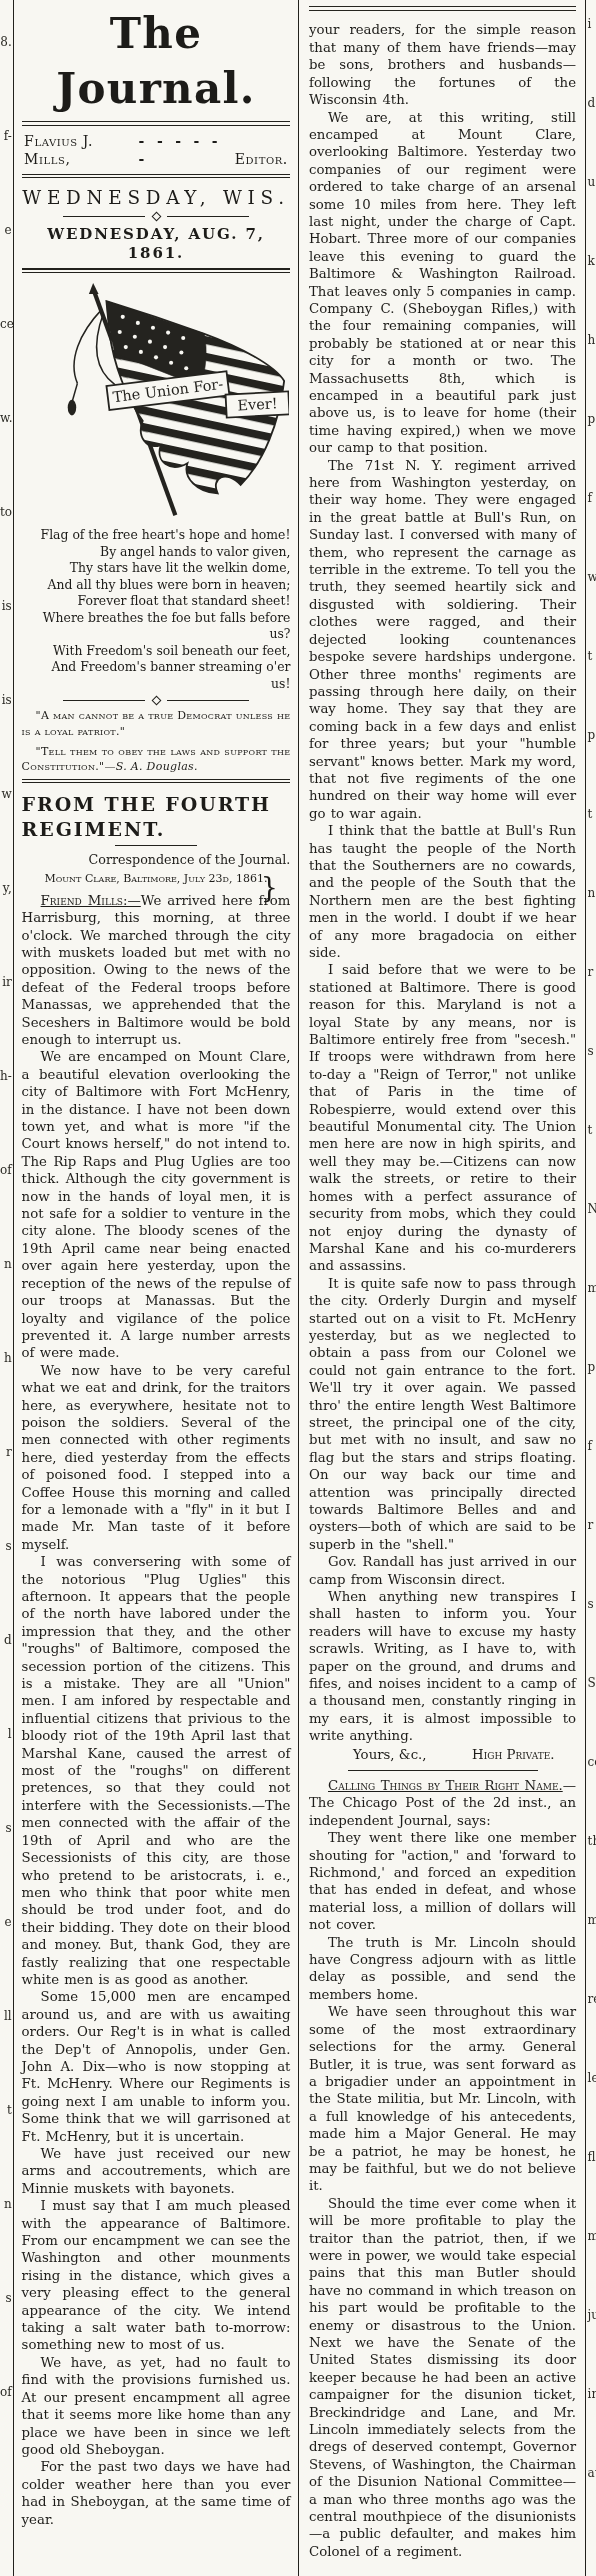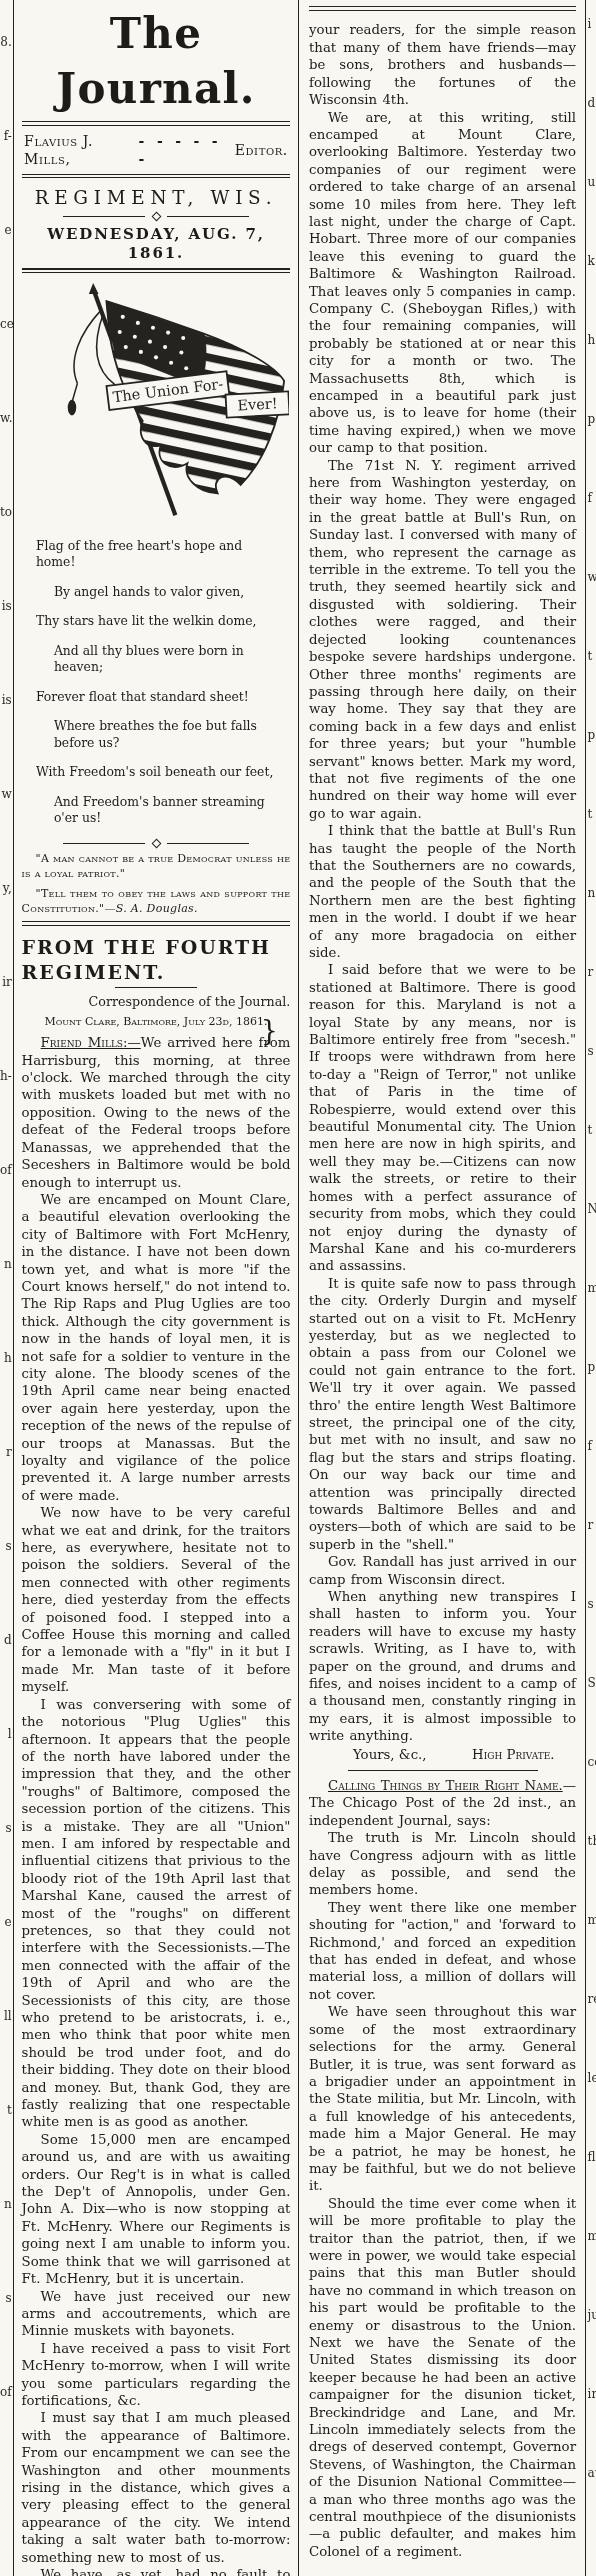--- a/index.html
+++ b/index.html
@@ -16,34 +16,34 @@
   .col-left{left:14px;width:285px;border-right:1.9px solid #22211d;padding:3.8px 7.6px 0 7.6px;}
   .col-right{left:299px;width:287px;border-right:1.9px solid #22211d;padding:5px 9px 0 10px;}
   .body-text{font-size:13.3px;line-height:1.31;}
   .para{margin:0;text-align:justify;text-indent:19px;word-spacing:1px;}
   .noindent{text-indent:0;}
   
   .mast-title{font-size:42px;font-weight:bold;text-align:center;
               margin:2.5px 0 5px;letter-spacing:1.3px;}
   .rule2{border-top:1.9px solid #22211d;border-bottom:1px solid #22211d;height:2.5px;margin:1.3px 0;}
   .rule-thick{border-top:2.5px solid #22211d;border-bottom:1px solid #22211d;height:1.9px;margin:3.8px 0 5px;}
-  .editor-row{display:flex;justify-content:space-between;align-items:center;
+  .editor-row{display:flex;justify-content:space-between;align-items:flex-end;
               font-variant:small-caps;font-size:14px;letter-spacing:0.6px;padding:4.4px 2.5px;}
   .editor-dashes{letter-spacing:3.8px;font-weight:bold;}
   .city{text-align:center;font-size:18.4px;letter-spacing:5.7px;margin:7.6px 0 2.5px;}
   .issue-date{text-align:center;font-size:15px;font-weight:bold;letter-spacing:1.9px;margin:5px 0 3.8px;}
   .orn{display:flex;align-items:center;justify-content:center;margin:2.5px 0;}
   .orn-line{flex:0 0 82px;border-top:1px solid #22211d;}
   .orn-diamond{width:5px;height:5px;border:1px solid #22211d;transform:rotate(45deg);
                margin:0 7.6px;background:#f8f7f2;}
   
   .flagfig{display:block;margin:2.5px auto 0;}
   
   .poem{font-size:12.4px;line-height:1.33;margin:2.5px 0 5px 1.3px;}
-  .poem p{margin:13px;text-indent:0;}
+  .poem p{margin:0;text-indent:0;text-align:right;}
   .poem p:nth-child(even){padding-left:18px;}
   
   .motto{font-size:11px;line-height:1.4;margin:4.4px 0;text-align:justify;
          font-variant:small-caps;letter-spacing:0.3px;text-indent:14px;}
   .attrib{font-style:italic;font-variant:normal;}
   
   .art-head{text-align:left;font-size:19px;font-weight:bold;letter-spacing:1.9px;margin:9px 0 2.5px;}
   .head-rule{width:82px;border-top:1.3px solid #22211d;margin:1.3px auto 6.3px;}
   .subhead{text-align:right;font-size:12.7px;margin:2.5px 0 3.8px;}
   .dateline{position:relative;text-align:center;font-variant:small-caps;font-size:11px;
@@ -93,21 +93,21 @@
 
     <div class="masthead">
       <div class="mast-title">The Journal.</div>
       <div class="rule2"></div>
       <div class="editor-row">
         <span>Flavius J. Mills,</span>
         <span class="editor-dashes">-  -  -  -  -  -</span>
         <span>Editor.</span>
       </div>
       <div class="rule2"></div>
-      <div class="city">REGIMENT, WIS.</div>
+      <div class="city">WEDNESDAY, WIS.</div>
       <div class="orn">
         <span class="orn-line"></span>
         <span class="orn-diamond"></span>
         <span class="orn-line"></span>
       </div>
       <div class="issue-date">WEDNESDAY, AUG. 7, 1861.</div>
       <div class="rule-thick"></div>
     </div>
 
     <svg class="flagfig" width="266" height="247" viewBox="0 0 440 400" style="font-size:21px">
@@ -193,21 +193,20 @@
     </div>
 
     <p class="para"><span class="smallcaps">Friend Mills:—</span><span>We arrived here from Harrisburg, this morning, at three o'clock. We marched through the city with muskets loaded but met with no opposition. Owing to the news of the defeat of the Federal troops before Manassas, we apprehended that the Seceshers in Baltimore would be bold enough to interrupt us.</span></p>
 
     <div>
         <p class="para">We are encamped on Mount Clare, a beautiful elevation overlooking the city of Baltimore with Fort McHenry, in the distance. I have not been down town yet, and what is more "if the Court knows herself," do not intend to. The Rip Raps and Plug Uglies are too thick. Although the city government is now in the hands of loyal men, it is not safe for a soldier to venture in the city alone. The bloody scenes of the 19th April came near being enacted over again here yesterday, upon the reception of the news of the repulse of our troops at Manassas. But the loyalty and vigilance of the police prevented it. A large number arrests of were made.</p>
         <p class="para">We now have to be very careful what we eat and drink, for the traitors here, as everywhere, hesitate not to poison the soldiers. Several of the men connected with other regiments here, died yesterday from the effects of poisoned food. I stepped into a Coffee House this morning and called for a lemonade with a "fly" in it but I made Mr. Man taste of it before myself.</p>
         <p class="para">I was conversering with some of the notorious "Plug Uglies" this afternoon. It appears that the people of the north have labored under the impression that they, and the other "roughs" of Baltimore, composed the secession portion of the citizens. This is a mistake. They are all "Union" men. I am infored by respectable and influential citizens that privious to the bloody riot of the 19th April last that Marshal Kane, caused the arrest of most of the "roughs" on different pretences, so that they could not interfere with the Secessionists.—The men connected with the affair of the 19th of April and who are the Secessionists of this city, are those who pretend to be aristocrats, i. e., men who think that poor white men should be trod under foot, and do their bidding. They dote on their blood and money. But, thank God, they are fastly realizing that one respectable white men is as good as another.</p>
         <p class="para">Some 15,000 men are encamped around us, and are with us awaiting orders. Our Reg't is in what is called the Dep't of Annopolis, under Gen. John A. Dix—who is now stopping at Ft. McHenry. Where our Regiments is going next I am unable to inform you. Some think that we will garrisoned at Ft. McHenry, but it is uncertain.</p>
         <p class="para">We have just received our new arms and accoutrements, which are Minnie muskets with bayonets.</p>
-        <p class="para">I have received a pass to visit Fort McHenry to-morrow, when I will write you some particulars regarding the fortifications, &amp;c.</p>
         <p class="para">I must say that I am much pleased with the appearance of Baltimore. From our encampment we can see the Washington and other mounments rising in the distance, which gives a very pleasing effect to the general appearance of the city. We intend taking a salt water bath to-morrow: something new to most of us.</p>
         <p class="para">We have, as yet, had no fault to find with the provisions furnished us. At our present encampment all agree that it seems more like home than any place we have been in since we left good old Sheboygan.</p>
         <p class="para">For the past two days we have had colder weather here than you ever had in Sheboygan, at the same time of year.</p>
       </div>
 
   </div>
 
   <div class="col col-right body-text">
     <div class="scuff"></div>
 
@@ -226,22 +225,22 @@
     <div class="close-row">
       <span>Yours, &amp;c.,</span>
       <span class="sig">High Private.</span>
     </div>
 
     <div class="center-rule"></div>
 
     <p class="para"><span class="lead-in smallcaps">Calling Things by Their Right Name.</span><span>—The Chicago Post of the 2d inst., an independent Journal, says:</span></p>
 
     <div>
+        <p class="para">They went there like one member shouting for "action," and 'forward to Richmond,' and forced an expedition that has ended in defeat, and whose material loss, a million of dollars will not cover.</p>
         <p class="para">The truth is Mr. Lincoln should have Congress adjourn with as little delay as possible, and send the members home.</p>
-        <p class="para">They went there like one member shouting for "action," and 'forward to Richmond,' and forced an expedition that has ended in defeat, and whose material loss, a million of dollars will not cover.</p>
         <p class="para">We have seen throughout this war some of the most extraordinary selections for the army. General Butler, it is true, was sent forward as a brigadier under an appointment in the State militia, but Mr. Lincoln, with a full knowledge of his antecedents, made him a Major General. He may be a patriot, he may be honest, he may be faithful, but we do not believe it.</p>
         <p class="para">Should the time ever come when it will be more profitable to play the traitor than the patriot, then, if we were in power, we would take especial pains that this man Butler should have no command in which treason on his part would be profitable to the enemy or disastrous to the Union. Next we have the Senate of the United States dismissing its door keeper because he had been an active campaigner for the disunion ticket, Breckindridge and Lane, and Mr. Lincoln immediately selects from the dregs of deserved contempt, Governor Stevens, of Washington, the Chairman of the Disunion National Committee—a man who three months ago was the central mouthpiece of the disunionists—a public defaulter, and makes him Colonel of a regiment.</p>
       </div>
   </div>
 
   <div class="edge edge-right">
       <div>i</div>
       <div>d</div>
       <div>u</div>
       <div>k</div>

